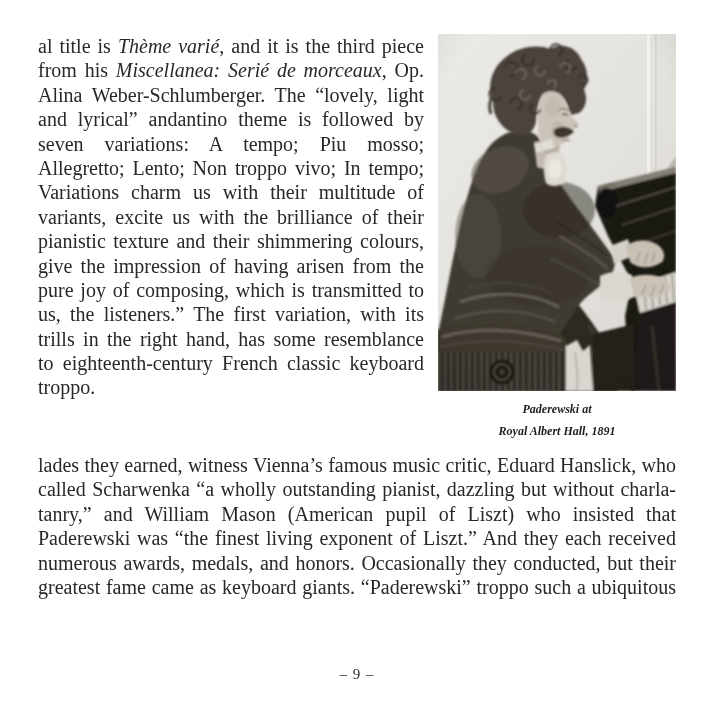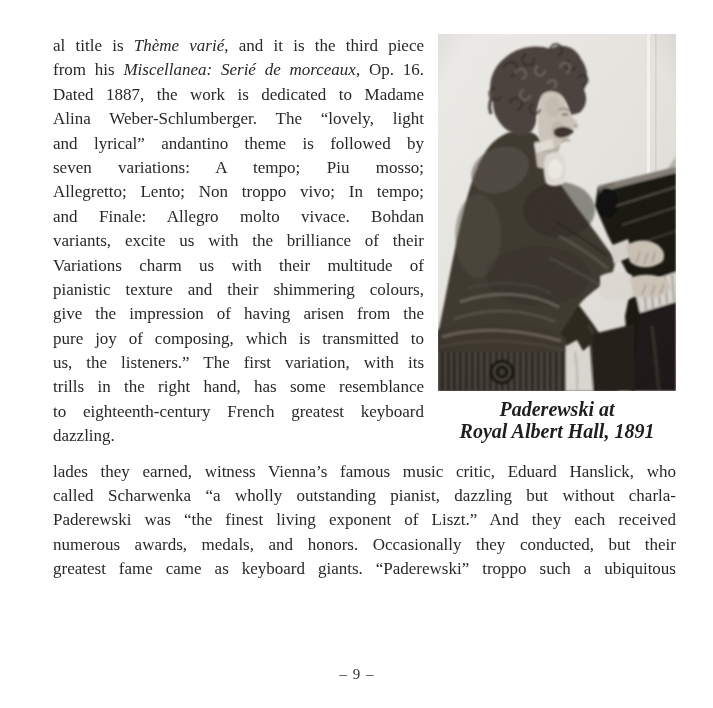--- a/index.html
+++ b/index.html
@@ -13,38 +13,37 @@
     font-family:"Liberation Serif","DejaVu Serif",serif;
     color:var(--ink);
     overflow:hidden;
   }
   .page{position:relative;width:713px;height:708px;background:var(--paper);}
   .content{position:absolute;left:38px;top:34px;width:638px;}
   .top-row{display:flex;align-items:flex-start;}
   .left-col{width:386px;}
   .right-col{width:238px;margin-left:14px;}
   .text-line{
-    font-size:17px;
+    font-size:20px;
     line-height:24.4px;
     height:24.4px;
     text-align:justify;
     overflow:hidden;
     white-space:nowrap;
-    margin-left:15px;
   }
   .text-line.fill{text-align-last:justify;white-space:normal;}
   .text-line.indent{text-indent:25px;}
   .it{font-style:italic;}
   .photo-frame{width:238px;height:357px;display:block;}
   .caption{
     margin-top:7px;
     text-align:center;
     font-style:italic;
     font-weight:bold;
-    font-size:20px;
+    font-size:12px;
     line-height:22px;
     color:#1e1e1e;
   }
   .bottom-block{margin-top:11px;}
   .page-number{
     position:absolute;left:38px;top:666px;width:638px;
     text-align:center;
     font-size:15px;
     letter-spacing:1px;
     color:#2f2f2f;
@@ -53,35 +52,33 @@
 </head>
 <body>
 
 <div class="page">
   <div class="content">
 
     <div class="top-row">
       <div class="left-col">
           <div class="text-line fill">al title is <span class="it">Thème varié</span>, and it is the third piece</div>
           <div class="text-line fill">from his <span class="it">Miscellanea: Serié de morceaux</span>, Op. 16.</div>
-          <div class="text-line fill">Dated 1887, the work is dedicated to Madame</div>
           <div class="text-line fill">Alina Weber-Schlumberger. The “lovely, light</div>
           <div class="text-line fill">and lyrical” andantino theme is followed by</div>
           <div class="text-line fill">seven variations: A tempo; Piu mosso;</div>
           <div class="text-line fill">Allegretto; Lento; Non troppo vivo; In tempo;</div>
-          <div class="text-line fill">and Finale: Allegro molto vivace. Bohdan</div>
+          <div class="text-line fill">Variations charm us with their multitude of</div>
           <div class="text-line fill">variants, excite us with the brilliance of their</div>
-          <div class="text-line fill">Variations charm us with their multitude of</div>
           <div class="text-line fill">pianistic texture and their shimmering colours,</div>
           <div class="text-line fill">give the impression of having arisen from the</div>
           <div class="text-line fill">pure joy of composing, which is transmitted to</div>
           <div class="text-line fill">us, the listeners.” The first variation, with its</div>
           <div class="text-line fill">trills in the right hand, has some resemblance</div>
-          <div class="text-line fill">to eighteenth-century French greatest keyboard</div>
-          <div class="text-line">dazzling.</div>
+          <div class="text-line fill">to eighteenth-century French classic keyboard</div>
+          <div class="text-line">troppo.</div>
         </div>
 
       <div class="right-col">
 
         <svg class="photo-frame" viewBox="0 0 238 357" xmlns="http://www.w3.org/2000/svg" role="img">
           <defs>
             <linearGradient id="bgg" x1="0" y1="0" x2="1" y2="1">
               <stop offset="0" stop-color="#edebe7"></stop>
               <stop offset="0.55" stop-color="#e5e3de"></stop>
               <stop offset="1" stop-color="#d9d6d0"></stop>
@@ -222,20 +219,21 @@
         <div class="caption">
           <div>Paderewski at</div>
           <div>Royal Albert Hall, 1891</div>
         </div>
       </div>
     </div>
 
     <div class="bottom-block">
         <div class="text-line fill">lades they earned, witness Vienna’s famous music critic, Eduard Hanslick, who</div>
         <div class="text-line fill">called Scharwenka “a wholly outstanding pianist, dazzling but without charla-</div>
+        <div class="text-line fill">tanry,” and William Mason (American pupil of Liszt) who insisted that</div>
         <div class="text-line fill">Paderewski was “the finest living exponent of Liszt.” And they each received</div>
         <div class="text-line fill">numerous awards, medals, and honors. Occasionally they conducted, but their</div>
         <div class="text-line fill">greatest fame came as keyboard giants. “Paderewski” troppo such a ubiquitous</div>
       </div>
   </div>
 
   <div class="page-number">– 9 –</div>
 </div>
 
 </body></html>

